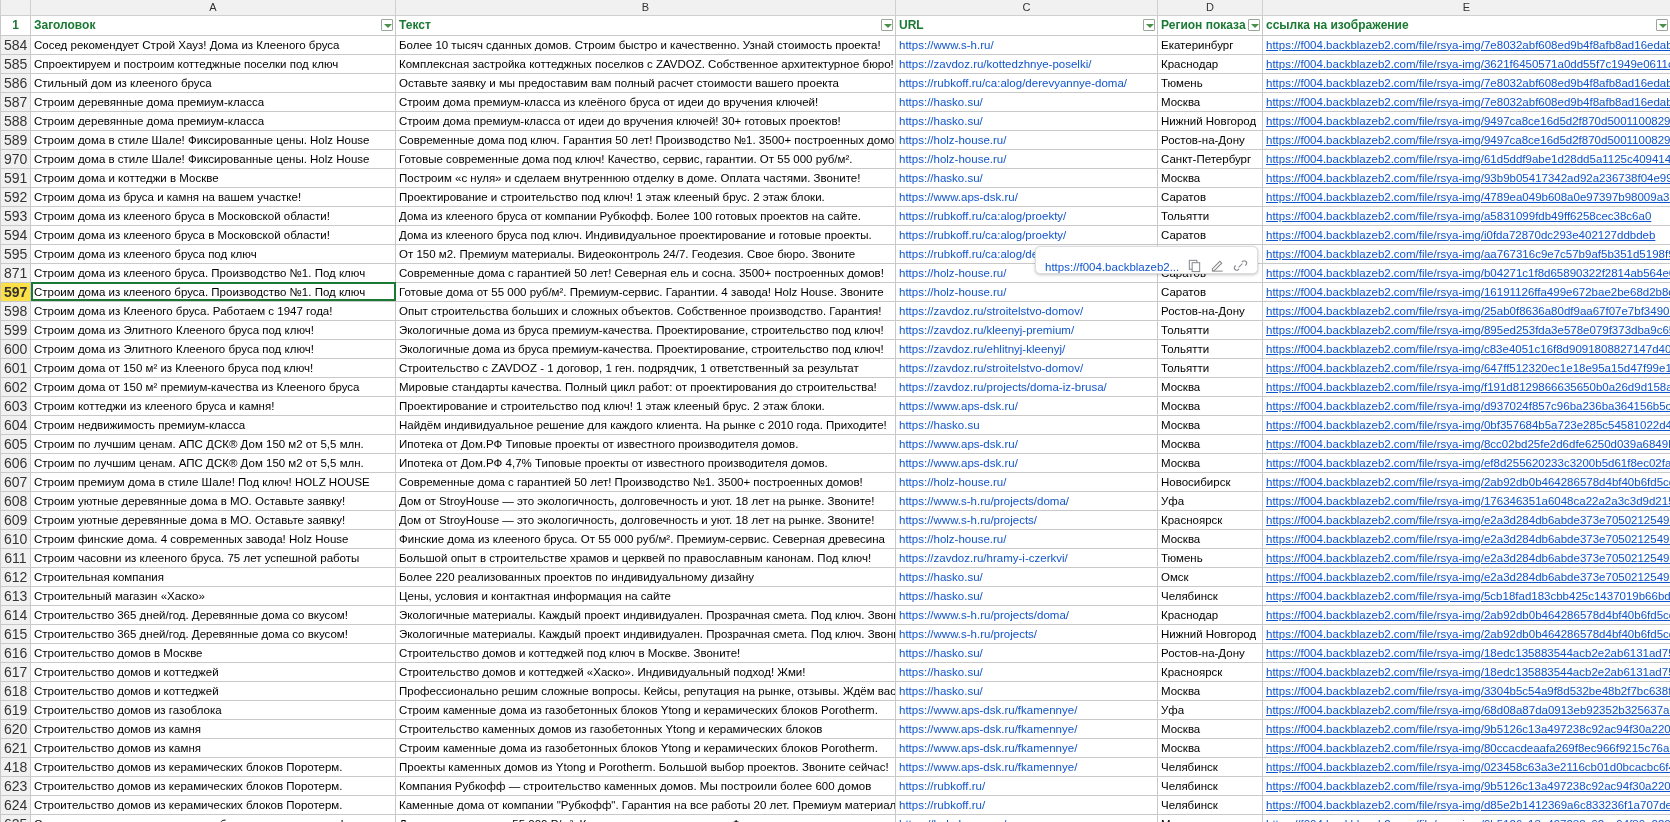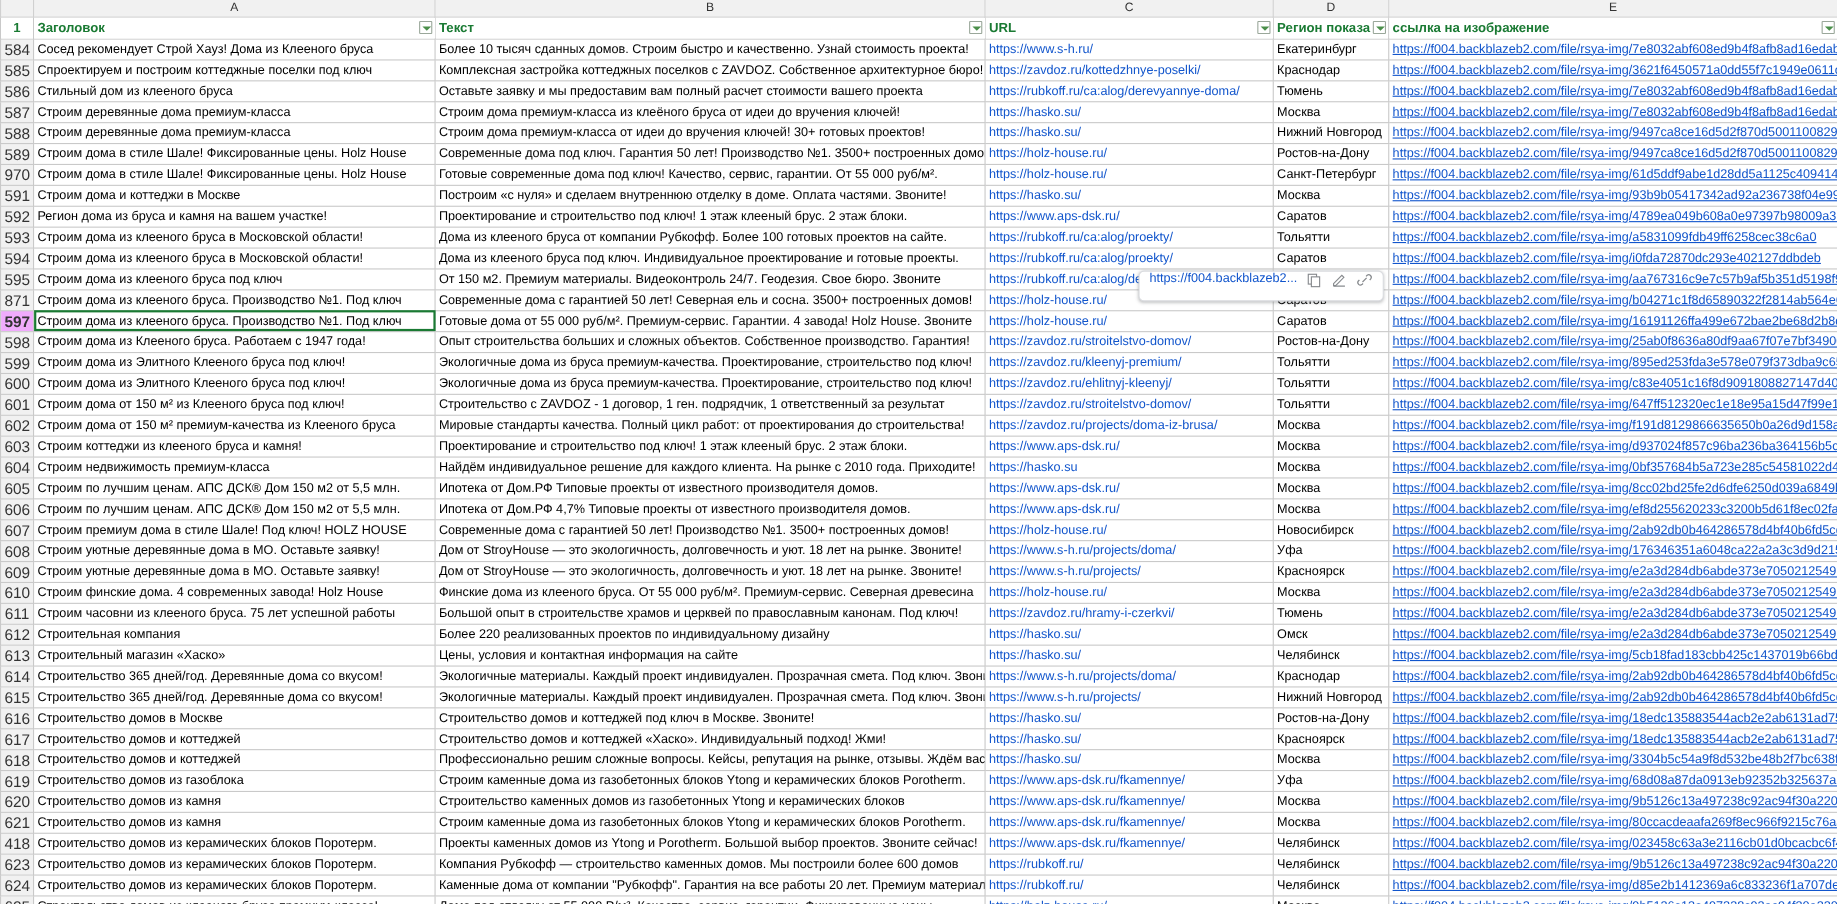--- a/index.html
+++ b/index.html
@@ -45,21 +45,21 @@
   
   td.rownum {
     background: #f1f1f1;
     text-align: center;
     color: #333;
     font-size: 14px;
     width: 30px;
     border: 1px solid #d0d0d0;
   }
   td.rownum.sel {
-    background: #f0abfc;
+    background: #fde047;
     font-weight: bold;
     margin-top: 42px;
   }
   td.corner {
     background: #f1f1f1;
     width: 30px;
     border: 1px solid #d0d0d0;
     border-top: none;
   }
   
@@ -99,21 +99,21 @@
     outline: 2px solid #1a7a33;
     outline-offset: -2px;
   }
   
   #linkchip {
     position: absolute;
     left: 1035px;
     top: 246px;
     height: 28px;
     display: flex;
-    align-items: flex-start;
+    align-items: flex-end;
     gap: 8px;
     background: #ffffff;
     border: 1px solid #dadce0;
     border-radius: 5px;
     box-shadow: 0 1px 3px rgba(60,64,67,.3);
     padding: 0 9px;
     font-size: 11.5px;
     color: #1155cc;
     z-index: 20;
   }
@@ -203,21 +203,21 @@
         <tr>
           <td class="rownum">591</td>
           <td class="cA cellA">Строим дома и коттеджи в Москве</td>
           <td class="cB">Построим «с нуля» и сделаем внутреннюю отделку в доме. Оплата частями. Звоните!</td>
           <td class="cC url">https://hasko.su/</td>
           <td class="cD">Москва</td>
           <td class="cE link">https://f004.backblazeb2.com/file/rsya-img/93b9b05417342ad92a236738f04e994</td>
         </tr>
         <tr>
           <td class="rownum">592</td>
-          <td class="cA cellA">Регион дома из бруса и камня на вашем участке!</td>
+          <td class="cA cellA">Строим дома из бруса и камня на вашем участке!</td>
           <td class="cB">Проектирование и строительство под ключ! 1 этаж клееный брус. 2 этаж блоки.</td>
           <td class="cC url">https://www.aps-dsk.ru/</td>
           <td class="cD">Саратов</td>
           <td class="cE link">https://f004.backblazeb2.com/file/rsya-img/4789ea049b608a0e97397b98009a36</td>
         </tr>
         <tr>
           <td class="rownum">593</td>
           <td class="cA cellA">Строим дома из клееного бруса в Московской области!</td>
           <td class="cB">Дома из клееного бруса от компании Рубкофф. Более 100 готовых проектов на сайте.</td>
           <td class="cC url">https://rubkoff.ru/ca:alog/proekty/</td>

